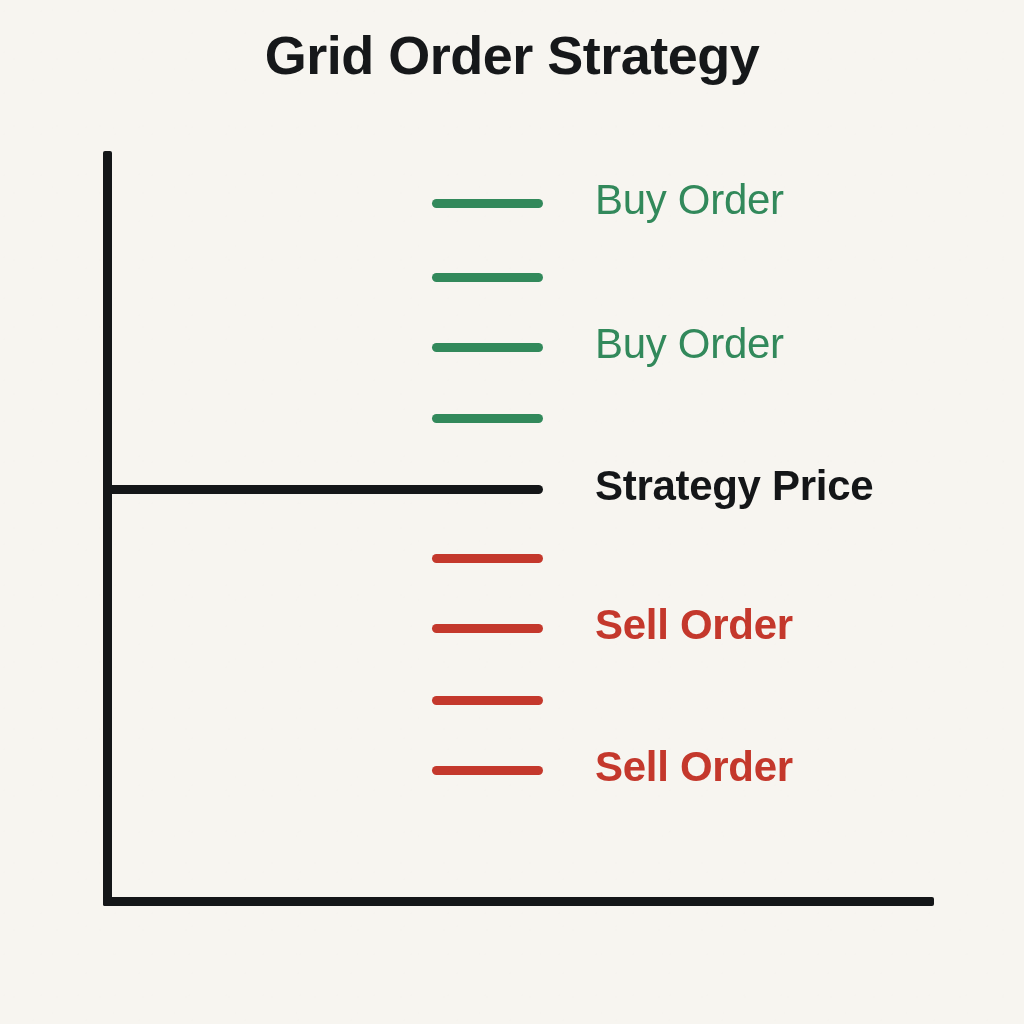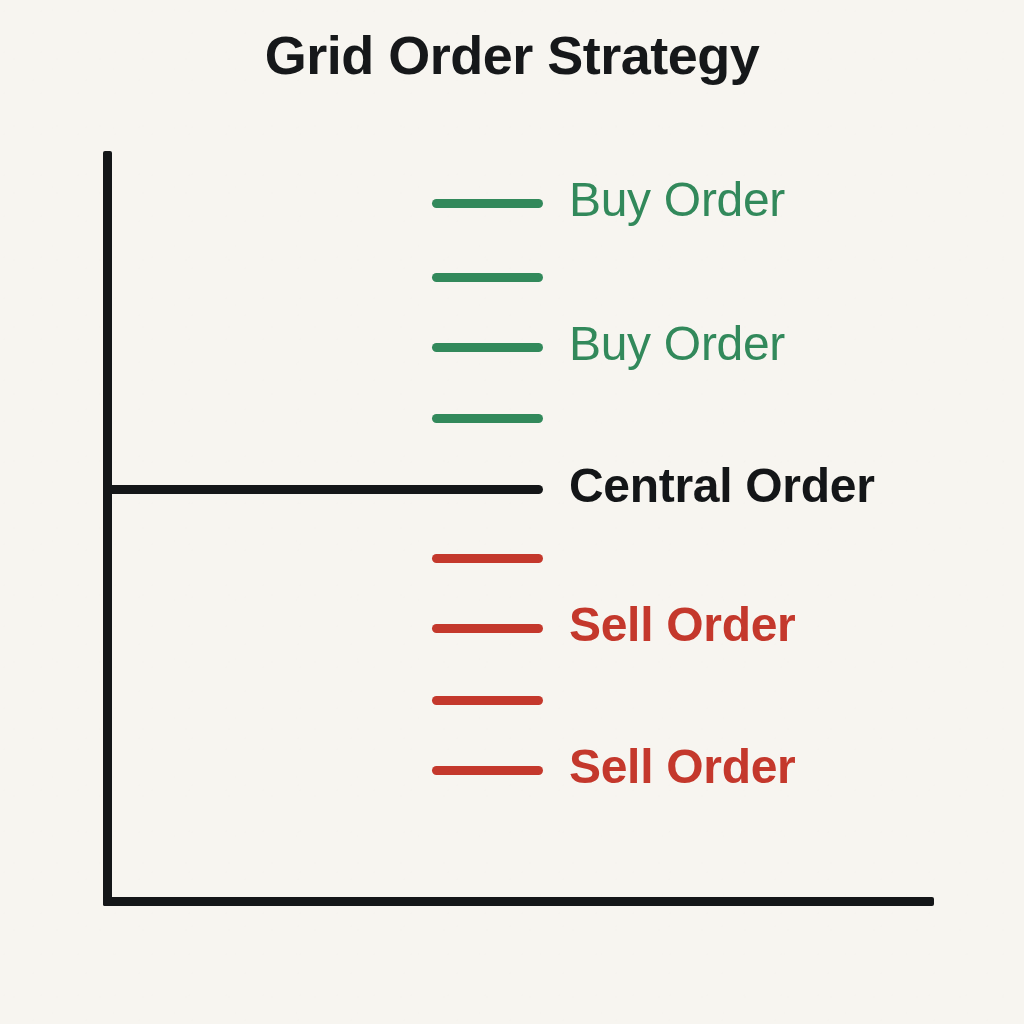--- a/index.html
+++ b/index.html
@@ -82,22 +82,22 @@
   .level.buy  { background: #32895b; }
   .level.sell { background: #c4382c; }
   .level.central {
     background: #141618;
     border-radius: 0 5px 5px 0;
   }
 
   
   .level-label {
     position: absolute;
-    left: 569px;
-    font-size: 48px;
+    left: 595px;
+    font-size: 42px;
     font-weight: 500;
     letter-spacing: -0.3px;
     white-space: nowrap;
     transform: translateY(-50%);
     line-height: 1;
   }
   .level-label.buy     { color: #32895b; }
   .level-label.sell    { color: #c4382c; font-weight: bold; }
   .level-label.central { color: #16181a; font-weight: 600; }
 </style>
@@ -115,21 +115,21 @@
   <div class="axis-x"></div>
 
   <div id="plot-layer">
       <div class="level buy" style="left: 432px; top: 199px; width: 111px; background: rgb(50, 137, 91);"></div>
       <div class="level-label buy" style="top: 200px; color: rgb(50, 137, 91);">Buy Order</div>
       <div class="level buy" style="left: 432px; top: 273px; width: 111px; background: rgb(50, 137, 91);"></div>
       <div class="level buy" style="left: 432px; top: 343px; width: 111px; background: rgb(50, 137, 91);"></div>
       <div class="level-label buy" style="top: 344px; color: rgb(50, 137, 91);">Buy Order</div>
       <div class="level buy" style="left: 432px; top: 414px; width: 111px; background: rgb(50, 137, 91);"></div>
       <div class="level central" style="left: 107px; top: 485px; width: 436px; background: rgb(20, 22, 24);"></div>
-      <div class="level-label central" style="top: 486px; color: rgb(20, 22, 24);">Central Order</div>
+      <div class="level-label central" style="top: 486px; color: rgb(20, 22, 24);">Strategy Price</div>
       <div class="level sell" style="left: 432px; top: 554px; width: 111px; background: rgb(196, 56, 44);"></div>
       <div class="level sell" style="left: 432px; top: 624px; width: 111px; background: rgb(196, 56, 44);"></div>
       <div class="level-label sell" style="top: 625px; color: rgb(196, 56, 44);">Sell Order</div>
       <div class="level sell" style="left: 432px; top: 696px; width: 111px; background: rgb(196, 56, 44);"></div>
       <div class="level sell" style="left: 432px; top: 766px; width: 111px; background: rgb(196, 56, 44);"></div>
       <div class="level-label sell" style="top: 767px; color: rgb(196, 56, 44);">Sell Order</div>
     </div>
 
 </div>
 

